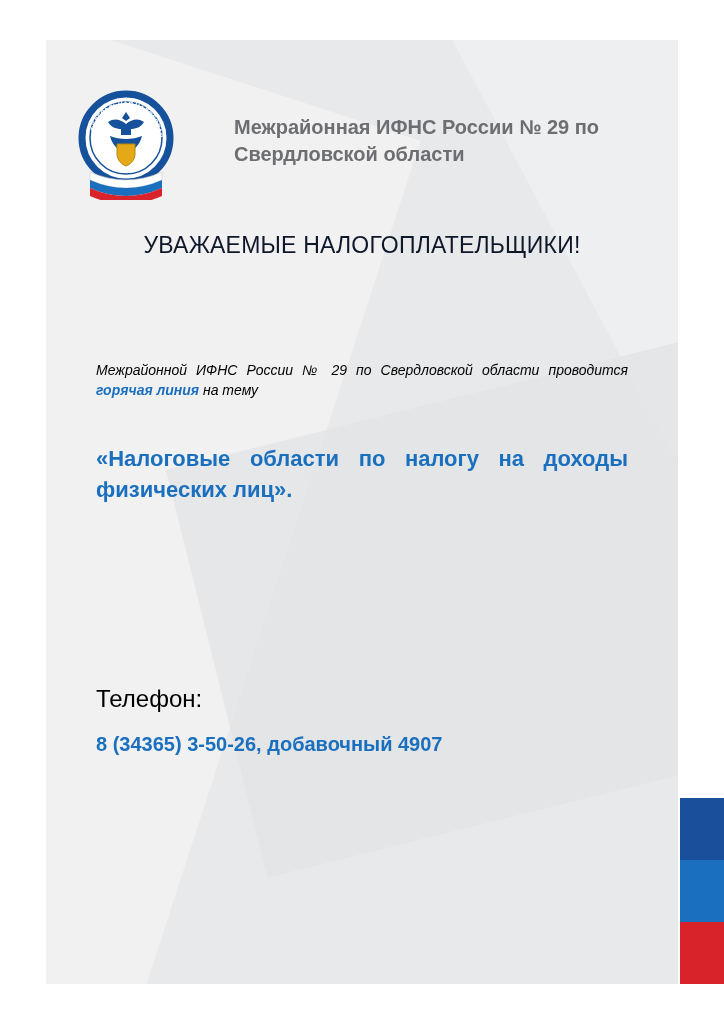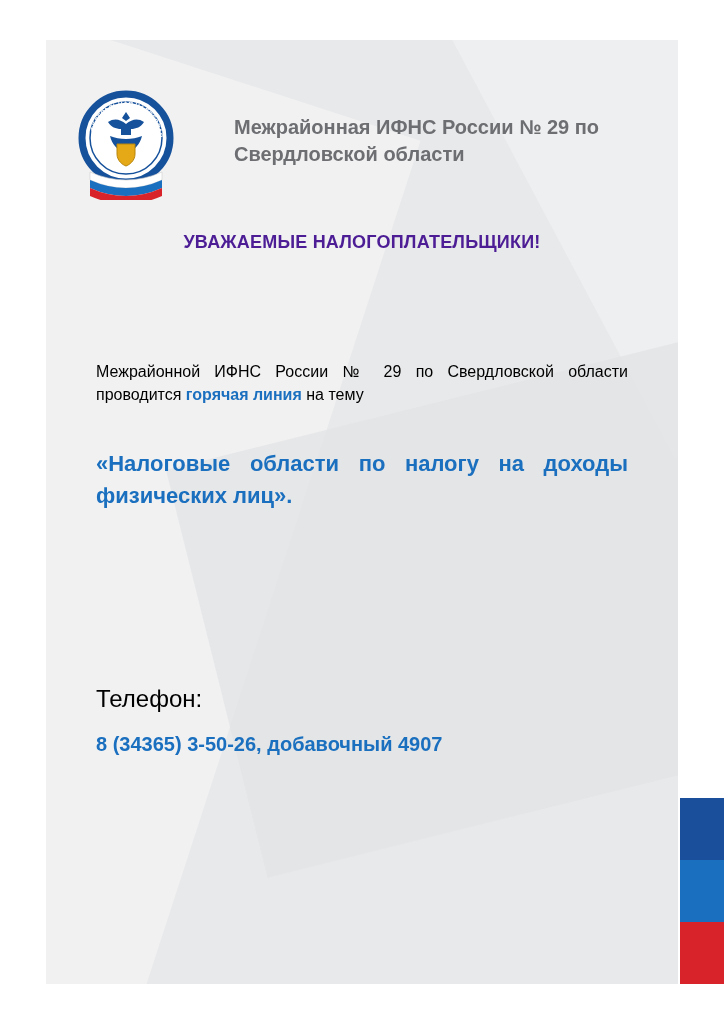--- a/index.html
+++ b/index.html
@@ -95,48 +95,49 @@
     color: #6d6e71;
   }
 
   
   .title {
     position: absolute;
     left: 0;
     top: 190px;
     width: 632px;
     text-align: center;
-    font-size: 18px;
-    font-weight: bold;
+    font-size: 23px;
+    font-weight: normal;
     line-height: 1.35;
-    color: #4c1d95;
+    color: #0f172a;
     letter-spacing: .2px;
   }
 
   
   .body-block {
     position: absolute;
     left: 50px;
     top: 320px;
     width: 532px;
   }
   .datetime {
     font-size: 23px;
     font-weight: bold;
     color: #1a5fa8;
     text-align: center;
     margin-bottom: 18px;
     white-space: nowrap;
   }
   .para {
-    font-size: 16px;
+    font-size: 14px;
     line-height: 1.45;
     color: #000000;
     text-align: justify;
     text-align-last: left;
+    font-style: italic;
   }
   .para .hl {
     color: #1a6fbf;
     font-weight: bold;
   }
   .topic {
     margin-top: 42px;
     font-size: 22px;
     font-weight: bold;
     line-height: 1.45;

